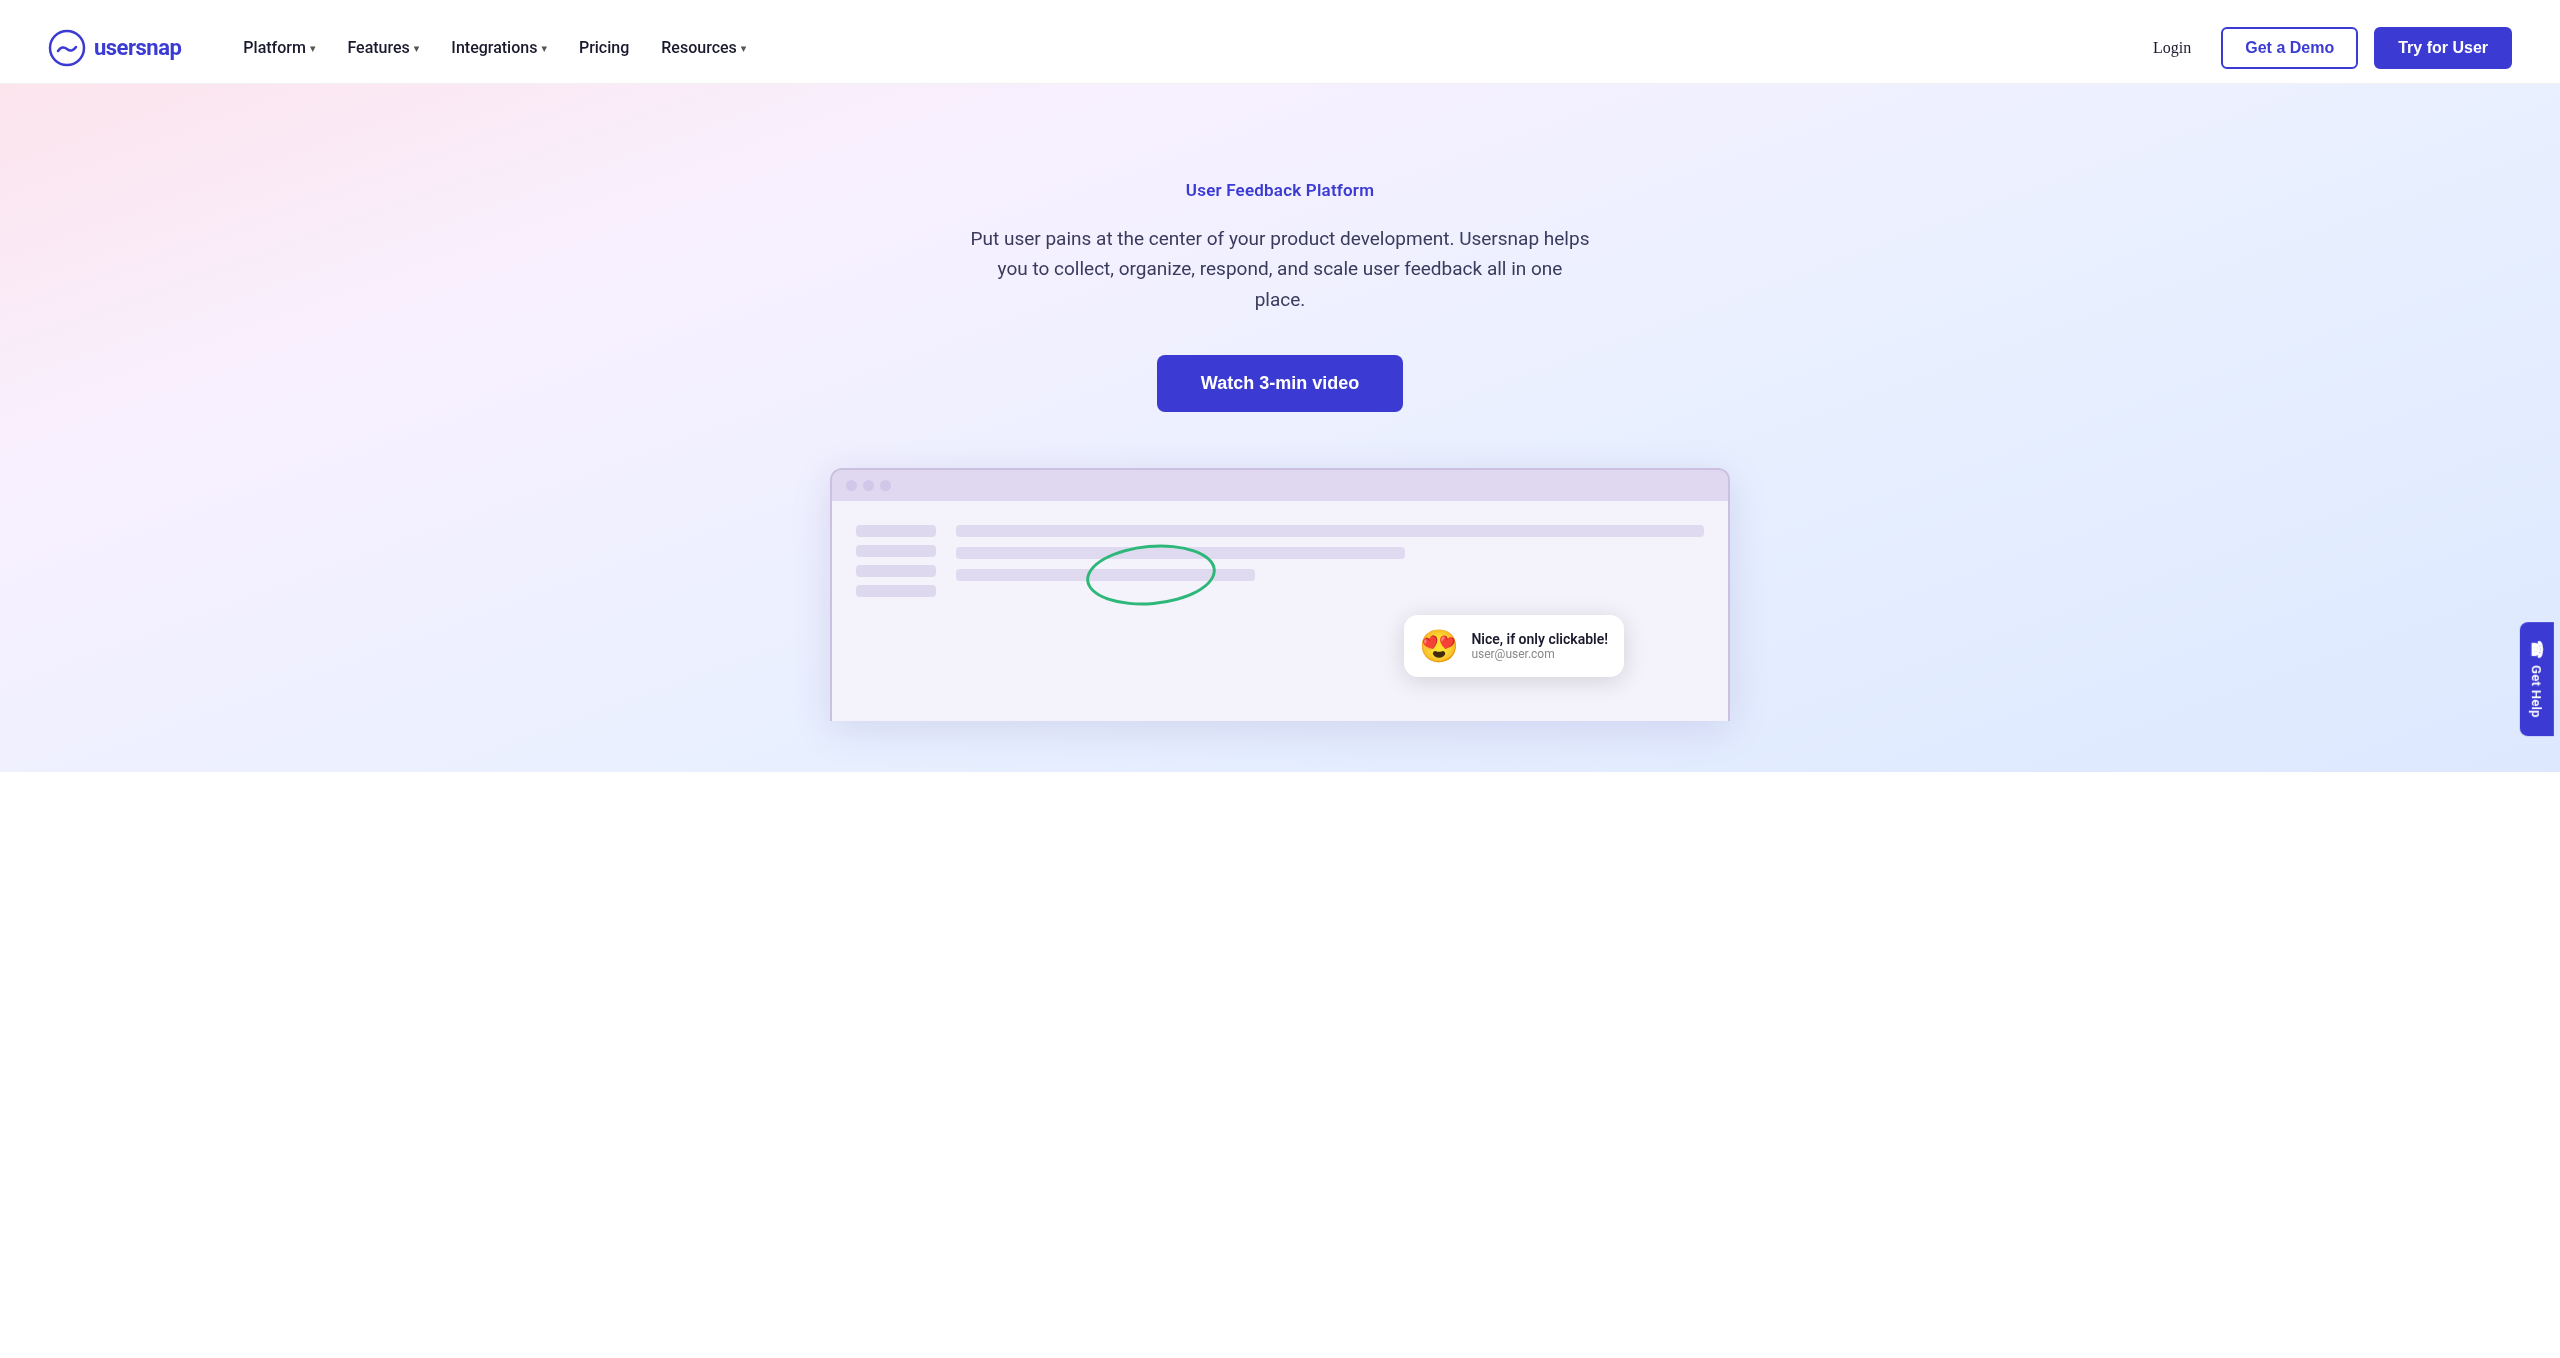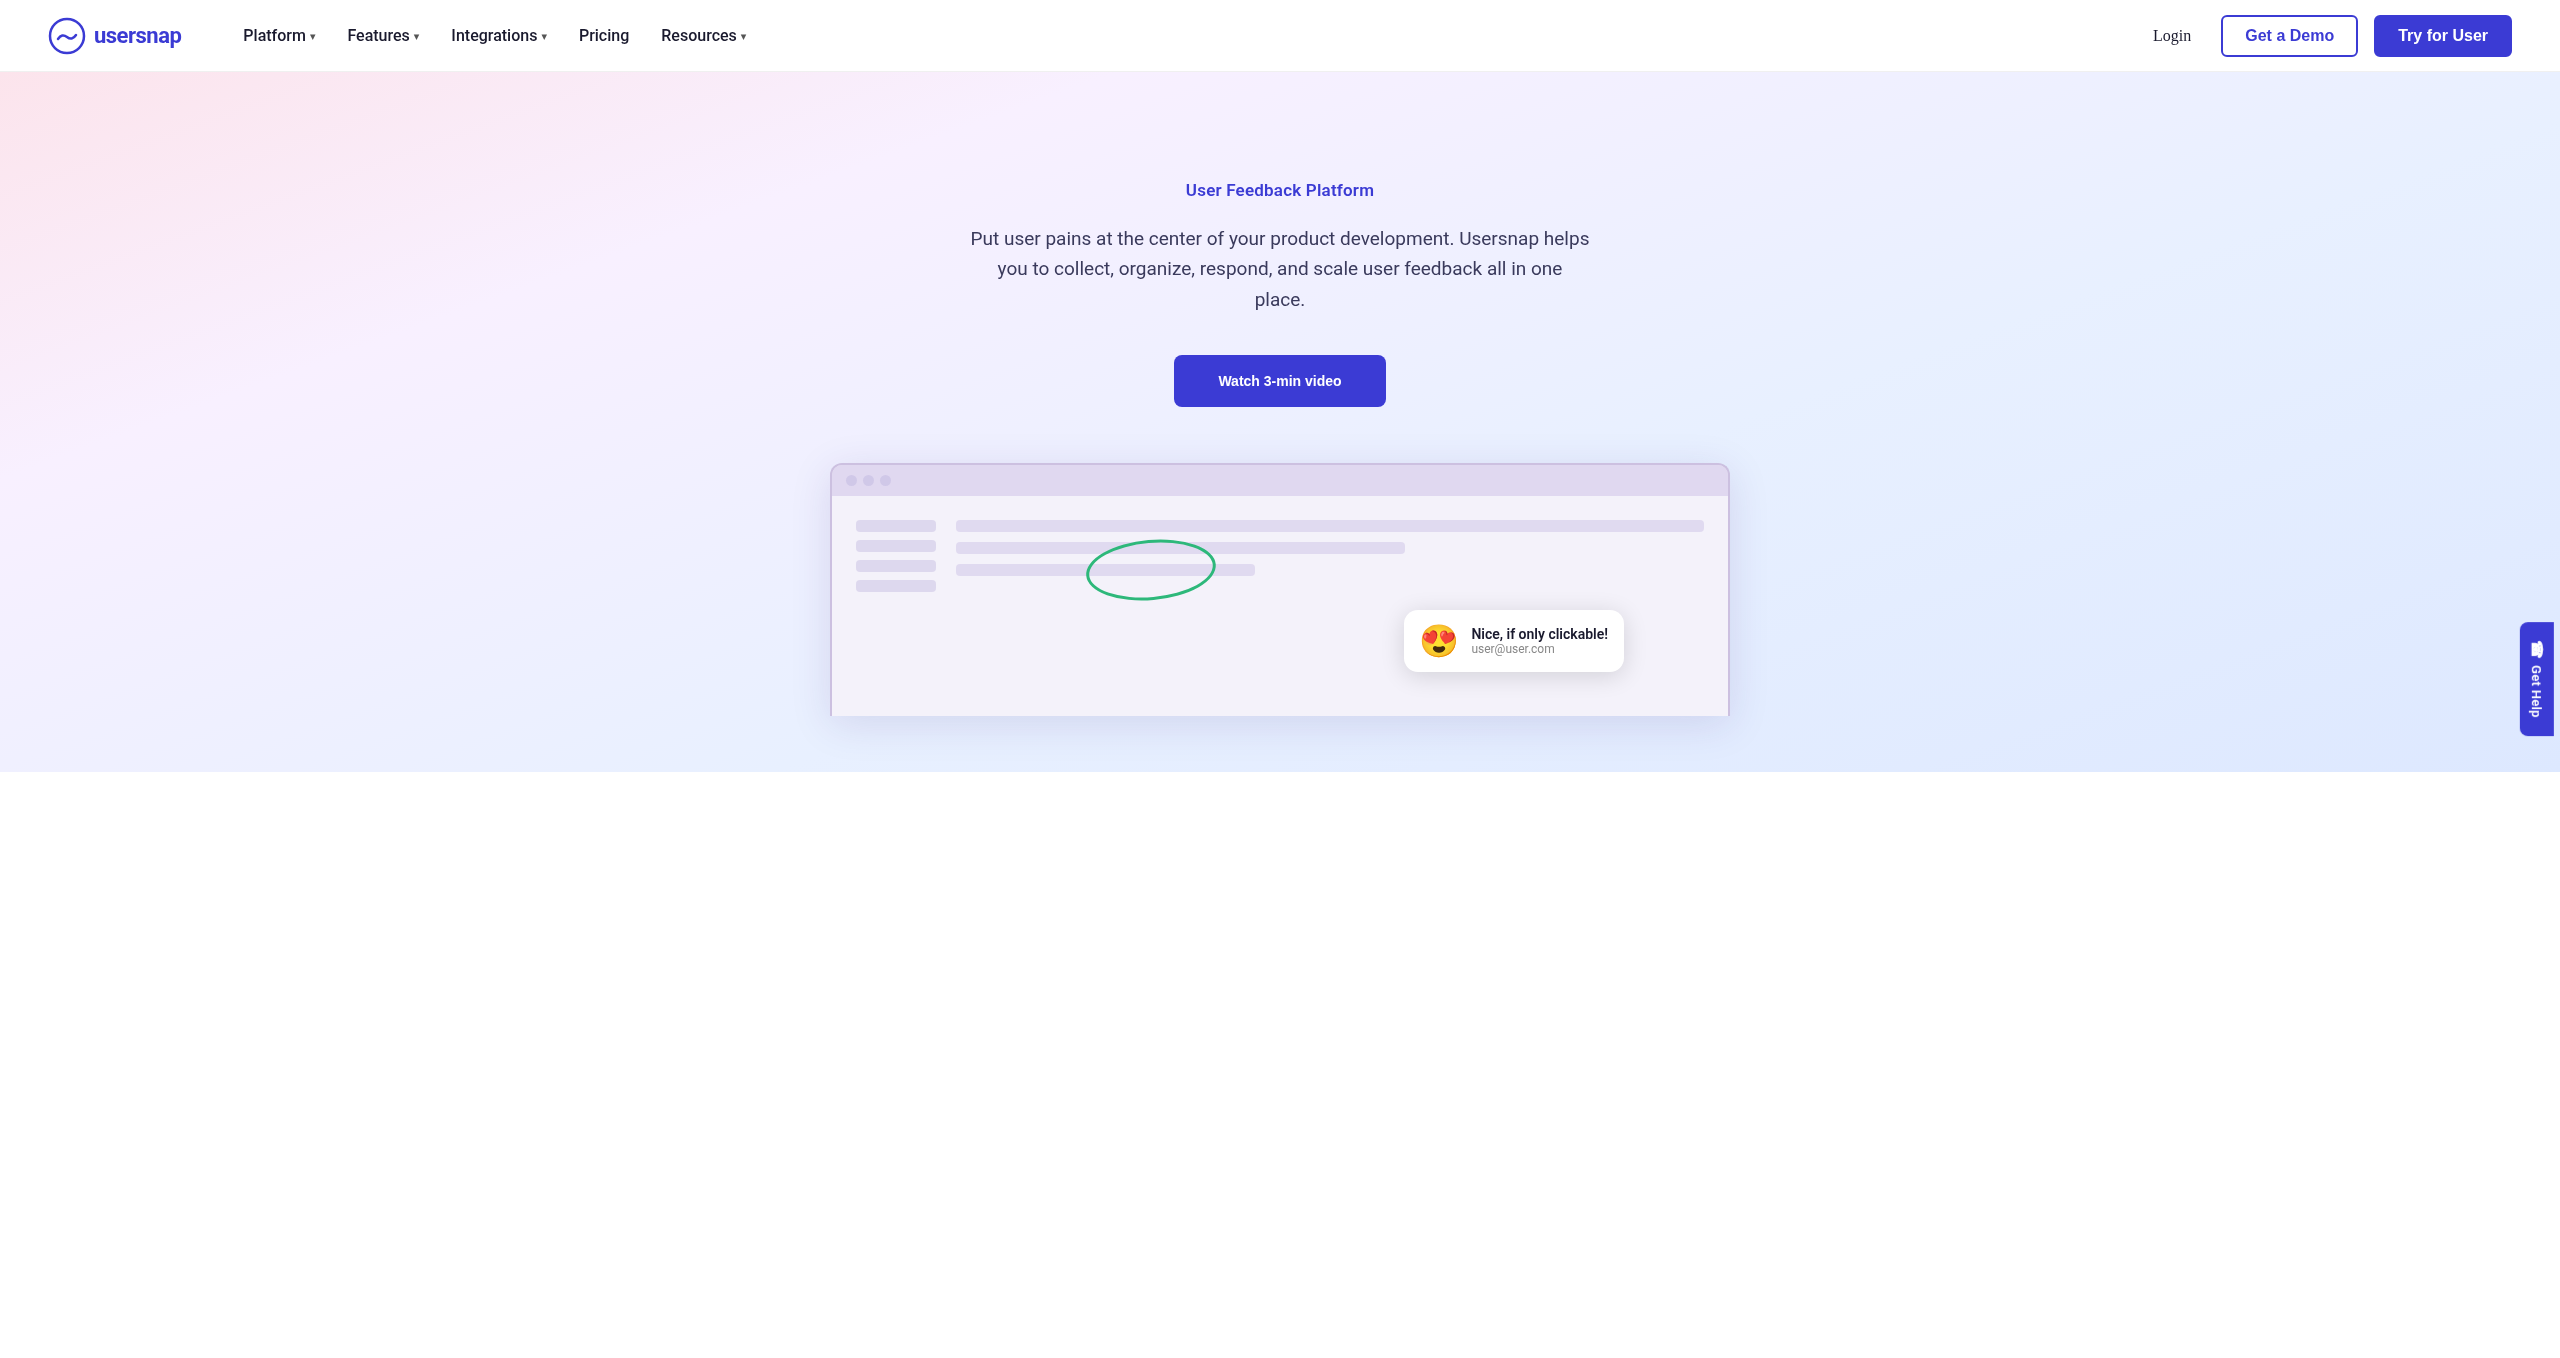--- a/index.html
+++ b/index.html
@@ -12,21 +12,21 @@
 
     
     nav {
       display: flex;
       align-items: center;
       padding: 0 48px;
       height: 72px;
       background: #fff;
       border-bottom: 1px solid #f0f0f0;
       position: sticky;
-      top: 0;
+      top: 12px;
       z-index: 100;
     }
 
     .logo-wrap {
       display: flex;
       align-items: center;
       gap: 8px;
       text-decoration: none;
       margin-right: 48px;
     }
@@ -137,21 +137,21 @@
       font-size: 19px;
       color: #3a3a5c;
       line-height: 1.6;
       max-width: 620px;
       margin: 12px auto 40px;
     }
 
     .btn-video {
       display: inline-block;
       padding: 18px 44px;
-      font-size: 14px;
+      font-size: 18px;
       font-weight: 600;
       color: #fff;
       background: #3b3bd4;
       border-radius: 8px;
       border: none;
       cursor: pointer;
       margin-bottom: 56px;
     }
 
     

